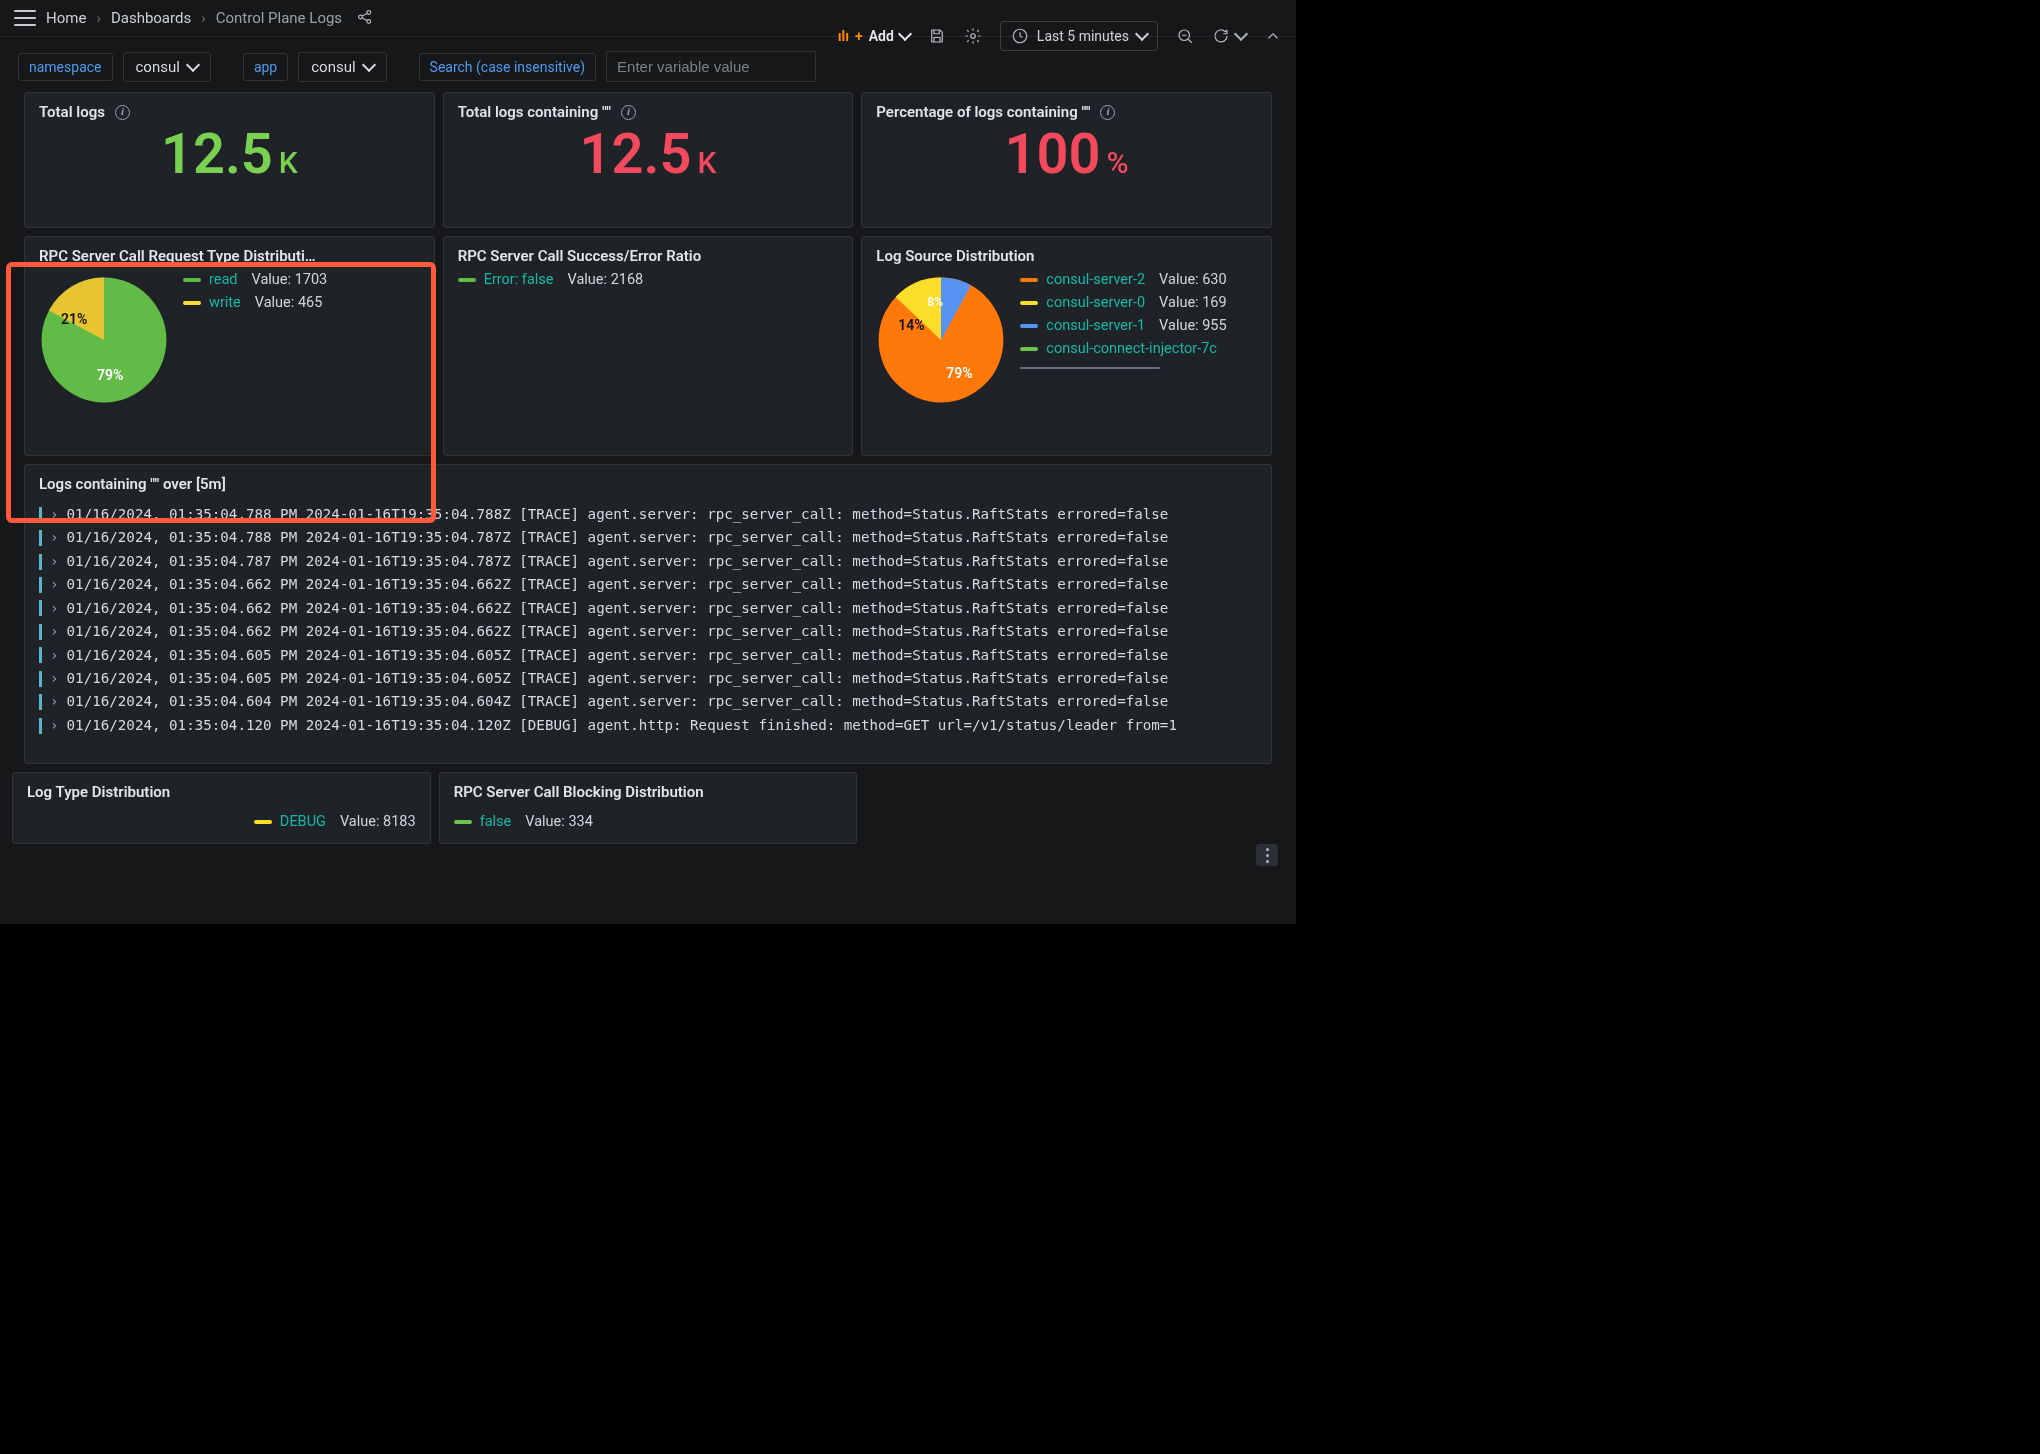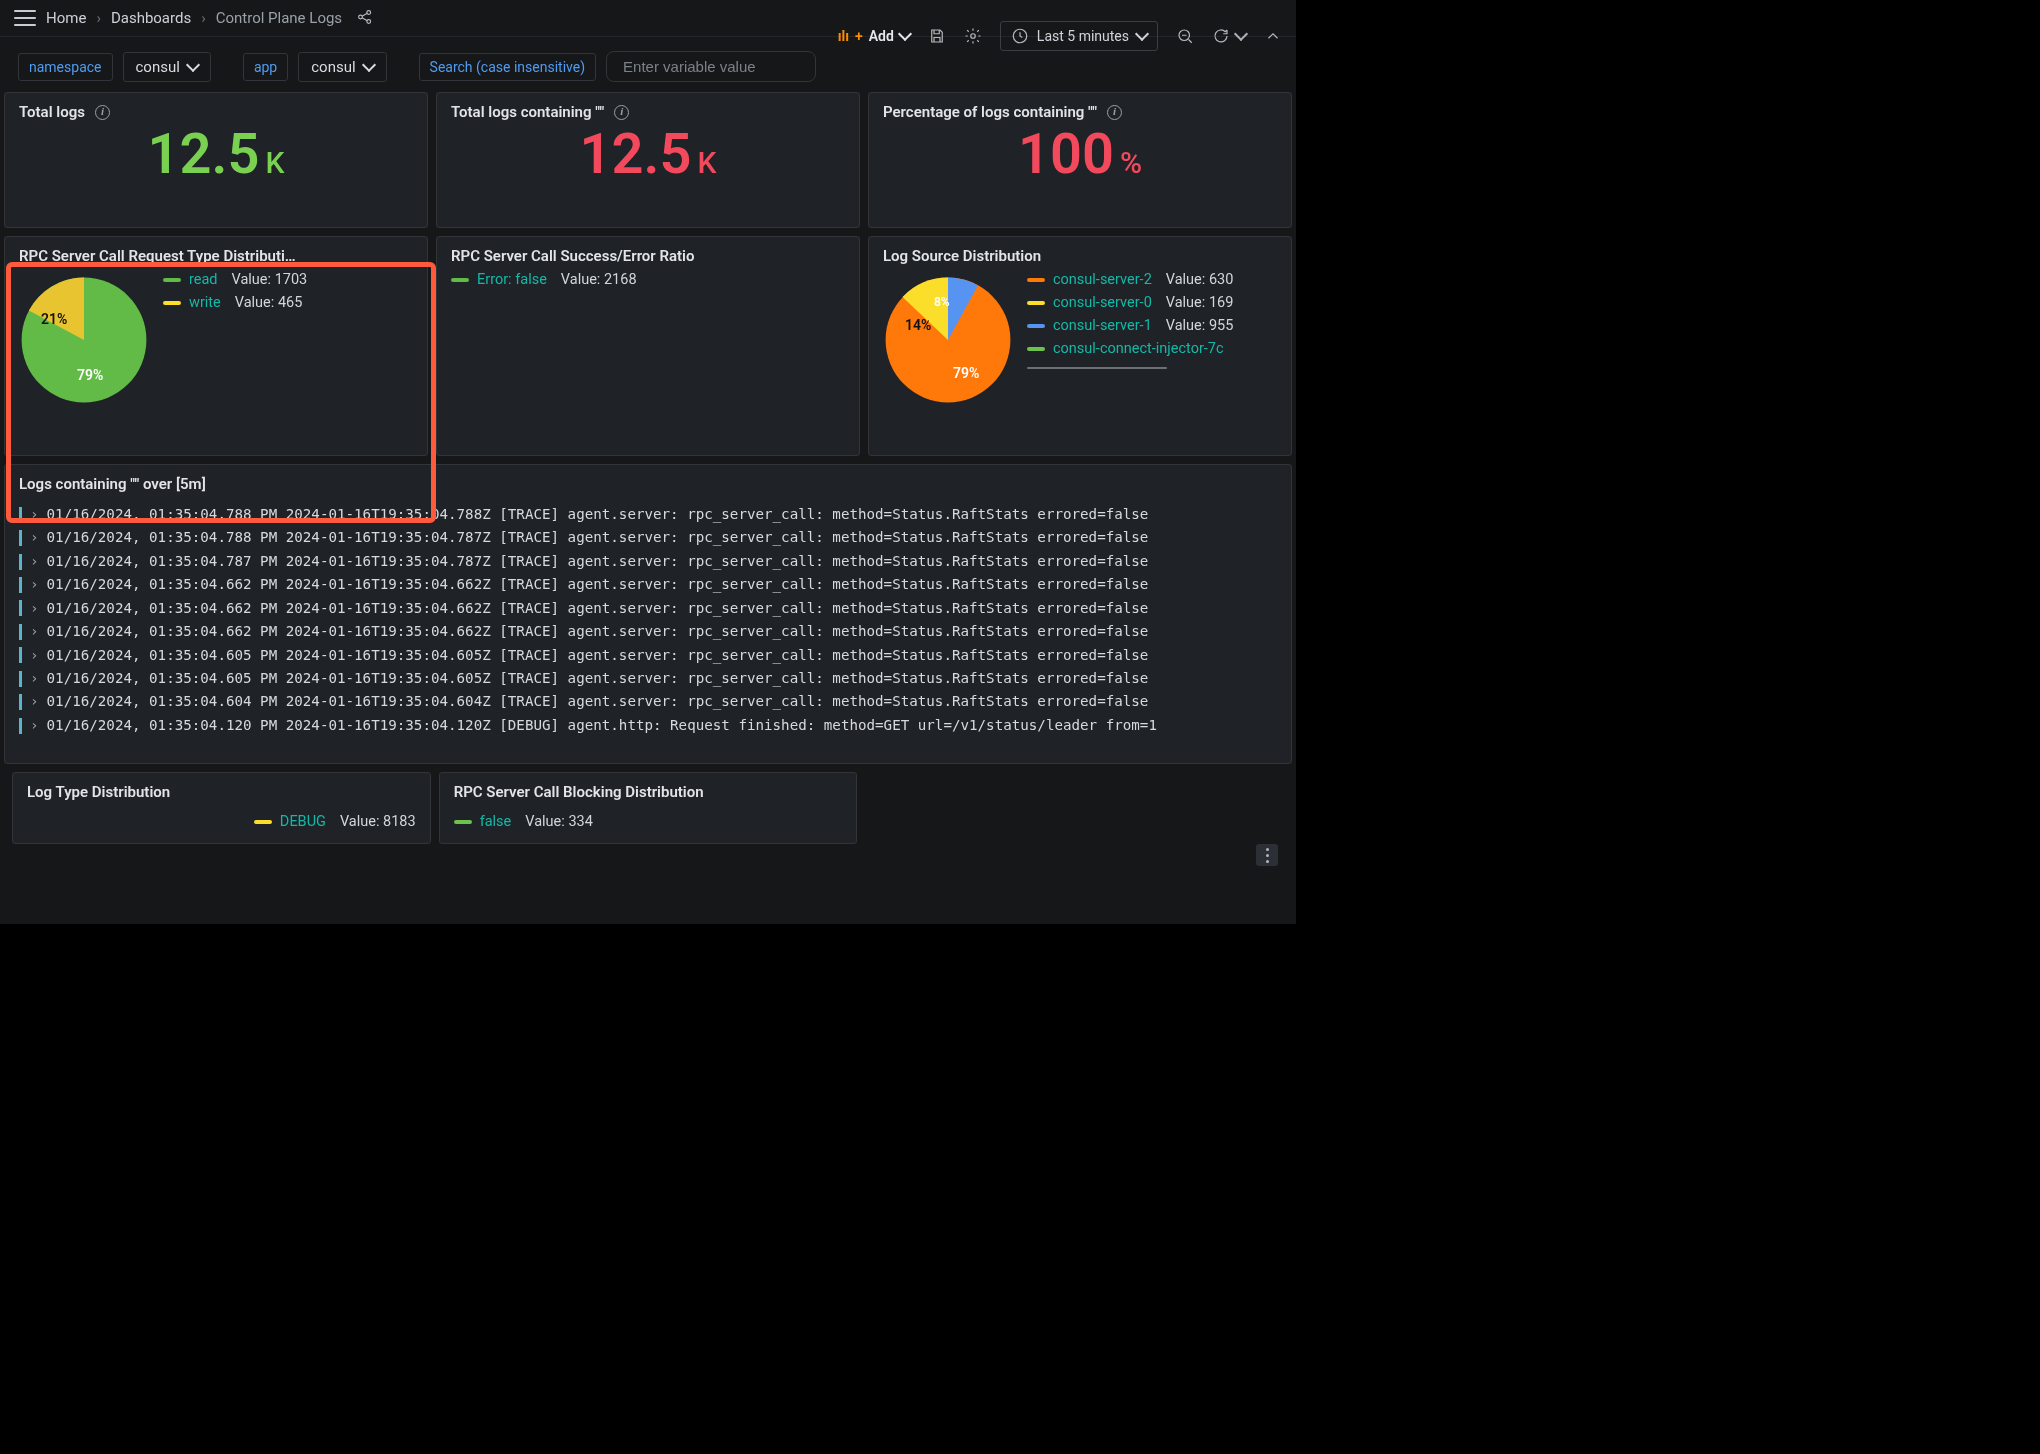--- a/index.html
+++ b/index.html
@@ -60,23 +60,23 @@
   .addplus{color:#ff8b00;}
   .timebtn{display:flex;align-items:center;gap:8px;border:1px solid #3a3d42;border-radius:3px;padding:5px 10px;color:#d0d3d9;}
   .caret{width:10px;height:10px;border-right:2px solid currentColor;border-bottom:2px solid currentColor;transform:rotate(45deg);margin-top:-4px;}
   svg.ico{width:18px;height:18px;stroke:#b4b8bf;fill:none;stroke-width:1.6;}
   .row-vars{
     display:flex;align-items:center;gap:10px;padding:14px 18px 10px;
   }
   .var-lbl{color:var(--accent);border:1px solid var(--panel-border);border-radius:3px;padding:5px 10px;font-size:14px;}
   .var-val{border:1px solid var(--panel-border);border-radius:3px;padding:5px 12px;color:#d8dbe0;display:flex;align-items:center;gap:8px;font-size:15px;}
   .search-lbl{color:var(--accent);border:1px solid var(--panel-border);border-radius:3px;padding:5px 10px;}
-  .var-input{background:transparent;border:1px solid var(--panel-border);border-radius:8px;padding:6px 16px;color:#d8dbe0;font-size:15px;width:210px;}
+  .var-input{background:transparent;border:1px solid var(--panel-border);border-radius:1px;padding:6px 10px;color:#d8dbe0;font-size:15px;width:210px;}
   .var-input::placeholder{color:#7c8188;}
-  .grid{display:grid;grid-template-columns:repeat(3,1fr);gap:8px;padding:0 4px;}
+  .grid{display:grid;grid-template-columns:repeat(3,1fr);gap:8px;padding:0 24px;}
   .panel{background:var(--panel);border:1px solid var(--panel-border);border-radius:3px;padding:10px 14px;position:relative;overflow:hidden;}
   .panel-title{color:#e2e4e9;font-size:15px;font-weight:600;display:flex;align-items:center;gap:10px;white-space:nowrap;overflow:hidden;text-overflow:ellipsis;}
   .info{display:inline-block;width:15px;height:15px;border:1.5px solid #9ba0a8;border-radius:50%;position:relative;}
   .info::after{content:"i";position:absolute;left:50%;top:50%;transform:translate(-50%,-55%);font-size:11px;font-style:italic;color:#9ba0a8;font-family:serif;}
   .big{display:flex;align-items:baseline;justify-content:center;height:96px;}
   .bigv{font-size:56px;font-weight:600;}
   .bigu{font-size:30px;font-weight:500;margin-left:6px;}
   .green{color:#7ad151;}
   .redc{color:#f2495c;}
   .pie-wrap{display:flex;align-items:flex-start;gap:14px;height:180px;}

